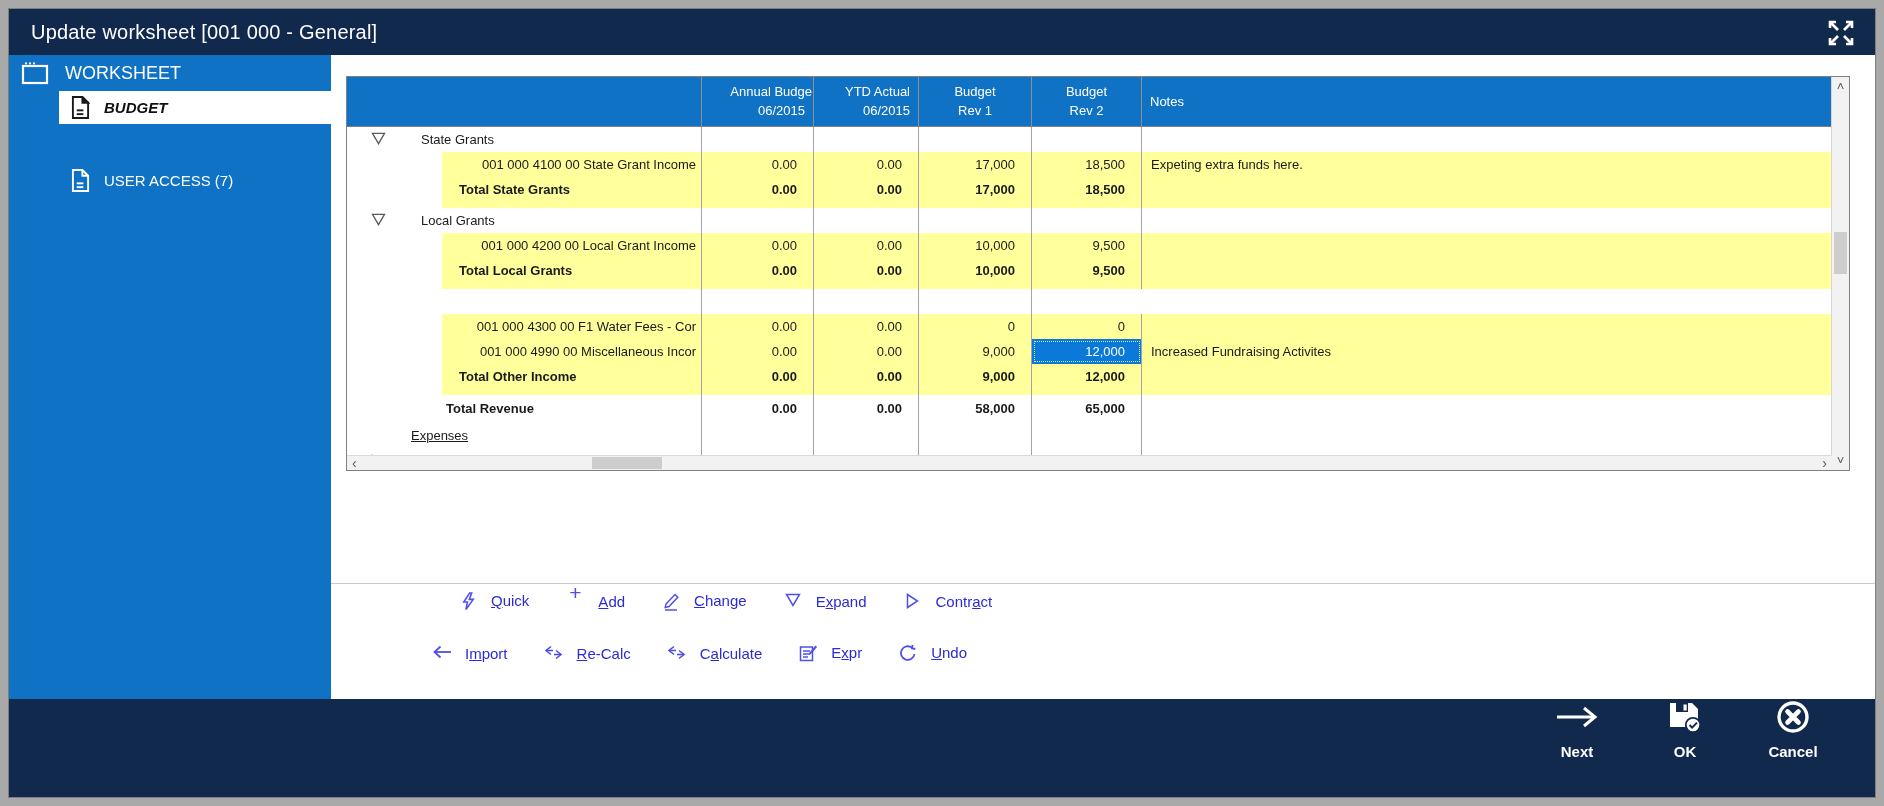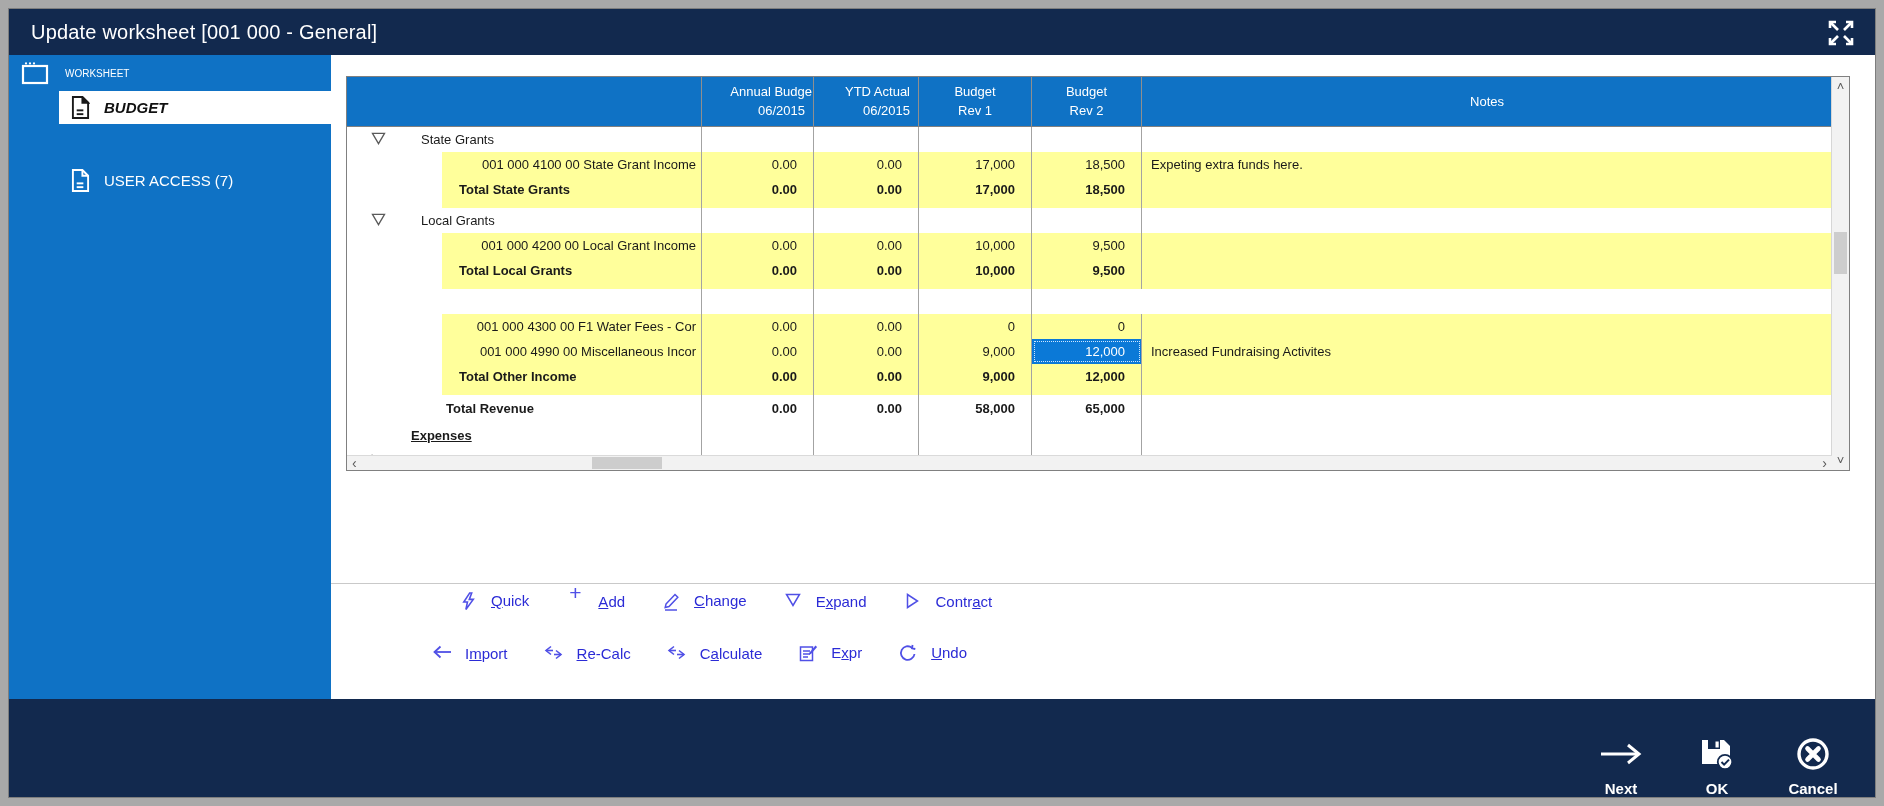--- a/index.html
+++ b/index.html
@@ -7,55 +7,55 @@
   .screen { position:relative; width:1884px; height:806px; background:#a9a9a9; }
   .frame { position:absolute; inset:8px; background:#fff; border:1px solid #7e7e7e; overflow:hidden; }
 
   
   .titlebar { position:absolute; left:0; top:0; right:0; height:46px; background:#12294e; display:flex; align-items:center; }
   .titlebar .title { color:#fff; font-size:20px; margin-left:22px; letter-spacing:.2px; }
   .expand-btn { position:absolute; right:18px; top:8px; width:32px; height:32px; cursor:pointer; }
 
   
   .sidebar { position:absolute; left:0; top:46px; width:322px; bottom:98px; background:#0f72c5; }
-  .side-head { display:flex; align-items:center; height:36px; padding-left:12px; color:#fff; font-size:10px; }
+  .side-head { display:flex; align-items:center; height:36px; padding-left:12px; color:#fff; font-size:18px; }
   .side-head .txt { margin-left:16px; }
   .side-item { display:flex; align-items:center; height:33px; margin-left:50px; padding-left:12px; font-size:15px; cursor:pointer; }
   .side-item.selected { background:#fff; color:#111; font-style:italic; font-weight:bold; }
   .side-item.plain { color:#fff;margin-top:40px; }
   .side-item .txt { margin-left:14px; }
 
   
   .main { position:absolute; left:322px; top:46px; right:0; bottom:98px; background:#fff; }
 
   
   .grid { position:absolute; left:15px; top:21px; width:1504px; height:395px; border:1px solid #808080; font-size:13px; color:#1a1a1a; background:#fff; }
   .ghead { position:absolute; left:0; top:0; width:1485px; height:50px; background:#0f72c5; display:grid; grid-template-columns:355px 112px 105px 113px 110px 1fr; border-bottom:1px solid #808080; }
   .hcell { color:#fff; display:flex; flex-direction:column; justify-content:space-between; padding:7px 8px 8px; border-right:1px solid #8f8f8f; overflow:hidden; white-space:nowrap; }
   .hcell.right { align-items:flex-end; }
   .hcell.clip { padding-right:1px;justify-content:space-between; }
   .hcell.center { align-items:center; }
-  .hcell.notes { justify-content:center; align-items:center; border-right:none; }
+  .hcell.notes { justify-content:center; align-items:flex-start; border-right:none; }
 
   .rows { position:absolute; left:0; top:50px; width:1485px; height:330px; overflow:hidden; background:#fff; }
   .row { display:grid; grid-template-columns:355px 112px 105px 113px 110px 1fr; }
   .row .c { border-right:1px solid #a3a3a3; overflow:hidden; white-space:nowrap; line-height:25px; }
   .row .c:last-child { border-right:none; }
   .row.group, .row.section, .row.grandtotal, .row.collapsed { background:#fff; }
   .row.detail, .row.total, .row.padrow { background:linear-gradient(90deg,#ffffff 0 95px,#ffff9b 95px 100%); }
   .row.group{height:25px}.row.detail{height:25px}.row.total{height:25px}
   .row.padrow{height:6px}.row.grandtotal{height:28px}.row.grandtotal .c{line-height:28px}
   .row.section{height:26px}.row.section .c{line-height:26px}.row.collapsed{height:25px}
   .c0 { position:relative; }
   .tri { position:absolute; left:24px; top:5px; cursor:pointer; line-height:0; }
   .glabel { margin-left:74px; }
   .acct { display:block; text-align:right; padding-right:5px; }
   .tlabel { margin-left:112px; font-weight:bold; }
   .grlabel { margin-left:99px; font-weight:bold; }
-  .seclabel { margin-left:64px; font-weight:bold; text-decoration:underline; }
+  .seclabel { margin-left:64px; font-weight:normal; text-decoration:underline; }
   .clabel { margin-left:96px; }
   .num { text-align:right; padding-right:16px; }
   .row.total .num, .row.grandtotal .num { font-weight:bold; }
   .sumline { display:inline-block; min-width:86px; border-bottom:2px solid #3f3f3f; }
   .notecell { padding-left:9px; }
   .sel { background:#0b79d7; color:#fff; outline:1px dotted #cfe6ff; outline-offset:-3px; }
 
   
   .vscroll { position:absolute; right:0; top:0; width:18px; height:393px; background:#f2f2f2; border-left:1px solid #d6d6d6; }
   .vthumb { position:absolute; left:2px; width:13px; top:155px; height:42px; background:#cdcdcd; }
@@ -67,21 +67,21 @@
   
   .tbrow { position:absolute; display:flex; gap:36px; align-items:center; }
   .tbrow1 { left:127px; top:537px; }
   .tbrow2 { left:101px; top:589px; }
   .tbtn { display:flex; gap:13px; color:#2b2bd6; font-size:15px; cursor:pointer; }
   .tbi { width:20px; text-align:center; color:#5050e6; font-size:16px; line-height:0; }
   .mn { text-decoration:underline; }
   .divider { position:absolute; left:0; right:0; top:528px; height:1px; background:#c9c9c9; }
 
   
-  .footer { position:absolute; left:0; right:0; bottom:0; height:98px; background:#12294e; display:flex; justify-content:flex-end; align-items:flex-end; padding-right:20px; gap:12px; }
+  .footer { position:absolute; left:0; right:0; bottom:0; height:98px; background:#12294e; display:flex; justify-content:flex-end; align-items:flex-start; padding-right:40px; gap:24px; }
   .fbtn { width:84px; display:flex; flex-direction:column; align-items:center; gap:8px; color:#fff; cursor:pointer; }
   .fbtn .flabel { font-size:15px; font-weight:bold; }
   .ficon { height:36px; display:flex; align-items:center; justify-content:center; }
 </style>
 </head>
 <body>
 
 <div class="screen">
   <div class="frame">
 

